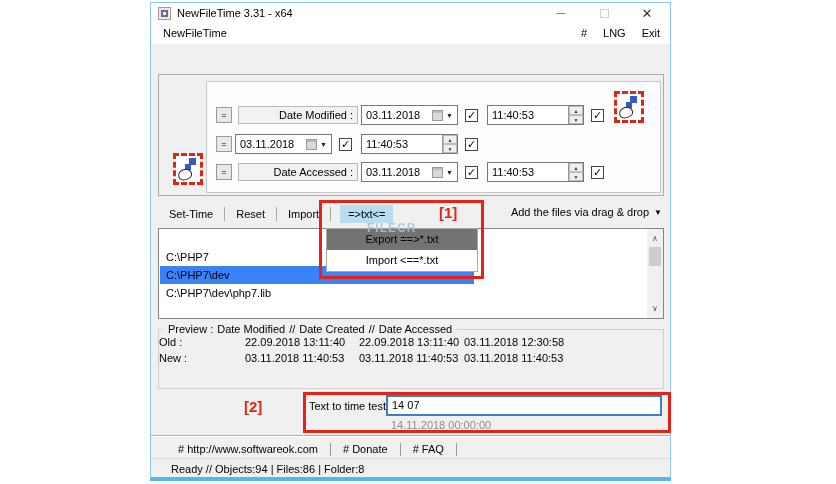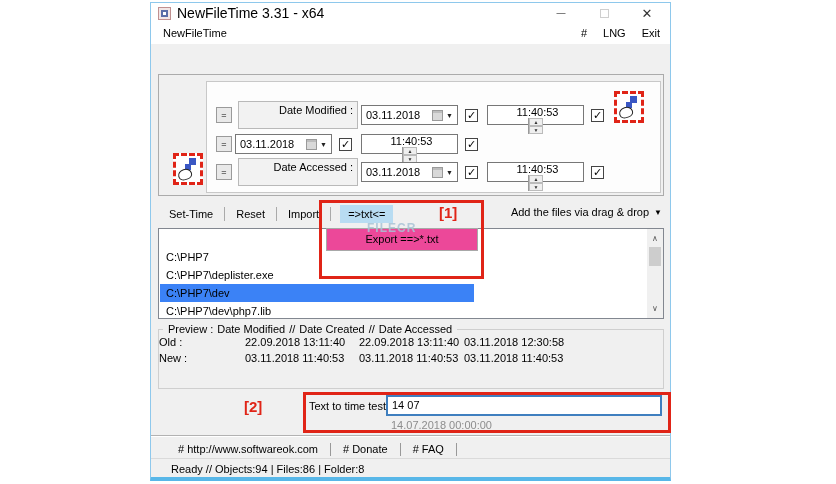--- a/index.html
+++ b/index.html
@@ -9,21 +9,21 @@
   .window { position:absolute; left:150px; top:2px; width:521px; height:479px;
             background:#f0f0f0; border:1px solid #8ec8ec; border-bottom:4px solid #58b7e8; }
 
   
   .titlebar { position:absolute; left:0; top:0; width:100%; height:20px; background:#fff;
               display:flex; align-items:center; }
   .app-ico { width:13px; height:13px; margin-left:7px; border:1px solid #c09090; background:#f2e6e6;
              position:relative; }
   .app-ico i { position:absolute; left:2px; top:2px; width:7px; height:7px; background:#5a6ea8; display:block; }
   .app-ico i:after { content:""; position:absolute; left:2px; top:2px; width:3px; height:3px; background:#fff; }
-  .title-text { margin-left:6px; font-size:14px; }
+  .title-text { margin-left:6px; font-size:11px; }
   .winbtn { position:absolute; top:0; width:30px; height:20px; display:flex; align-items:center;
             justify-content:center; font-size:12px; color:#333; }
   .btn-min { left:395px; }
   .btn-max { left:438px; }
   .btn-max .maxbox { width:9px; height:9px; border:1px solid #cfcfcf; }
   .btn-close { left:481px; font-size:13px; }
 
   
   .menubar { position:absolute; left:0; top:20px; width:100%; height:21px; background:#fff; }
   .menu-left { position:absolute; left:12px; top:4px; }
@@ -48,32 +48,32 @@
   .drag-icon .bsq2 { position:absolute; right:9px; top:8px; width:6px; height:6px; background:#3a57c4; }
   .drag-icon .mouse { position:absolute; left:2px; bottom:2px; width:14px; height:11px;
                       background:#fff; border:1.5px solid #222; border-radius:55% 55% 45% 45%;
                       transform:rotate(-18deg); }
 
   
   .t-row { position:absolute; left:65px; height:20px; display:flex; align-items:center; z-index:5; }
   .row0 { top:102px; } .row1 { top:131px; } .row2 { top:159px; }
   .eq-btn { width:16px; height:16px; background:#e9e9e9; border:1px solid #9a9a9a;
             font-size:9px; display:flex; align-items:center; justify-content:center; }
-  .lbl-box { width:120px; height:28px; margin-left:6px; background:#f2f2f2; border:1px solid #b9b9b9;
+  .lbl-box { width:120px; height:18px; margin-left:6px; background:#f2f2f2; border:1px solid #b9b9b9;
              text-align:right; line-height:16px; padding-right:4px; }
   .date-box { width:97px; height:20px; margin-left:3px; background:#fff; border:1px solid #777;
               display:flex; align-items:center; }
   .date-box .dval { padding-left:4px; flex:1; }
   .cal-ico { width:11px; height:11px; background:#d9d9d9; border:1px solid #9a9a9a; margin-right:3px;
              background-image:linear-gradient(#bdbdbd 2px, transparent 2px); }
   .dd-arrow { font-size:7px; color:#222; margin-right:4px; }
   .cbox { width:13px; height:13px; background:#fff; border:1px solid #444; margin-left:7px;
           display:flex; align-items:center; justify-content:center; font-size:11px; line-height:11px; }
   .time-box { width:97px; height:20px; margin-left:9px; background:#fff; border:1px solid #777;
-              display:flex; align-items:center;flex-direction:column; }
+              display:flex; align-items:center; }
   .time-box .tval { padding-left:4px; flex:1; }
   .spinner { width:15px; height:18px; border-left:1px solid #999; display:flex; flex-direction:column; }
   .spinner span { flex:1; font-size:5px; display:flex; align-items:center; justify-content:center;
                   background:#efefef; border:1px solid #bbb; color:#333; }
 
   
   .toolbar { position:absolute; left:7px; top:200px; height:22px; display:flex; align-items:center; z-index:6; }
   .tool-item { padding:3px 11px; }
   .tool-sep { width:1px; height:14px; background:#aaa; }
   .tool-item.hl { background:#b8dcf2; margin-left:9px; padding:3px 8px; }
@@ -89,21 +89,21 @@
   .vscroll { position:absolute; right:0; top:0; width:16px; height:89px; background:#f0f0f0; }
   .vs-up, .vs-dn { position:absolute; left:0; width:16px; height:15px; color:#555; font-size:8px;
                    display:flex; align-items:center; justify-content:center; }
   .vs-up { top:2px; } .vs-dn { bottom:2px; }
   .vs-thumb { position:absolute; left:2px; top:18px; width:12px; height:19px; background:#cdcdcd; }
 
   
   .popup-menu { position:absolute; left:175px; top:225px; width:152px; background:#fff;
                 border:1px solid #a8a8a8; z-index:7; }
   .pm-item { height:21px; line-height:21px; text-align:center; }
-  .pm-item.sel { background:#ec4899; }
+  .pm-item.sel { background:#737373; }
   .watermark { position:absolute; left:216px; top:218px; z-index:8; color:#a9c4d6; opacity:.85;
                font-weight:bold; font-size:12px; letter-spacing:1px; }
 
   
   .redbox { position:absolute; border:3px solid #e02417; z-index:10; pointer-events:none; }
   .redbox1 { left:168px; top:197px; width:165px; height:79px; }
   .redbox2 { left:152px; top:389px; width:368px; height:41px; }
   .ann { position:absolute; color:#e02417; font-weight:bold; font-size:15px; z-index:11; }
   .ann1 { left:288px; top:201px; }
   .ann2 { left:93px; top:395px; }
@@ -259,33 +259,33 @@
     </div>
     <div class="dragdrop">
       <span>Add the files via drag &amp; drop</span>
       <span class="dd-arrow2">▼</span>
     </div>
 
     <div class="filelist">
       <div class="flist-rows">
         <div class="frow"></div>
         <div class="frow">C:\PHP7</div>
-        <div class="frow">C:\PHP7\deplister.exe</div>
         <div class="frow sel">C:\PHP7\dev</div>
         <div class="frow">C:\PHP7\dev\php7.lib</div>
       </div>
       <div class="vscroll">
         <span class="vs-up">∧</span>
         <span class="vs-thumb"></span>
         <span class="vs-dn">∨</span>
       </div>
     </div>
 
     <div class="popup-menu">
       <div class="pm-item sel">Export ==&gt;*.txt</div>
+      <div class="pm-item">Import &lt;==*.txt</div>
     </div>
     <div class="watermark">FILECR</div>
 
     <div class="redbox redbox1"></div>
     <div class="ann ann1">[1]</div>
     <div class="redbox redbox2"></div>
     <div class="ann ann2">[2]</div>
 
     <div class="preview">
       <div class="pv-legend">
@@ -305,21 +305,21 @@
       <div class="pv-row second">
         <span class="pv-label">New :</span>
         <span class="pv-v1">03.11.2018 11:40:53</span>
         <span class="pv-v2">03.11.2018 11:40:53</span>
         <span class="pv-v3">03.11.2018 11:40:53</span>
       </div>
     </div>
 
     <div class="tester-label">Text to time tester</div>
     <div class="tester-input">14 07</div>
-    <div class="tester-result">14.07.2018 00:00:00</div>
+    <div class="tester-result">14.11.2018 00:00:00</div>
 
     <div class="divider"></div>
     <div class="links">
       <span class="link-item"># http://www.softwareok.com</span>
       <span class="link-sep"></span>
       <span class="link-item"># Donate</span>
       <span class="link-sep"></span>
       <span class="link-item"># FAQ</span>
       <span class="link-sep"></span>
     </div>

